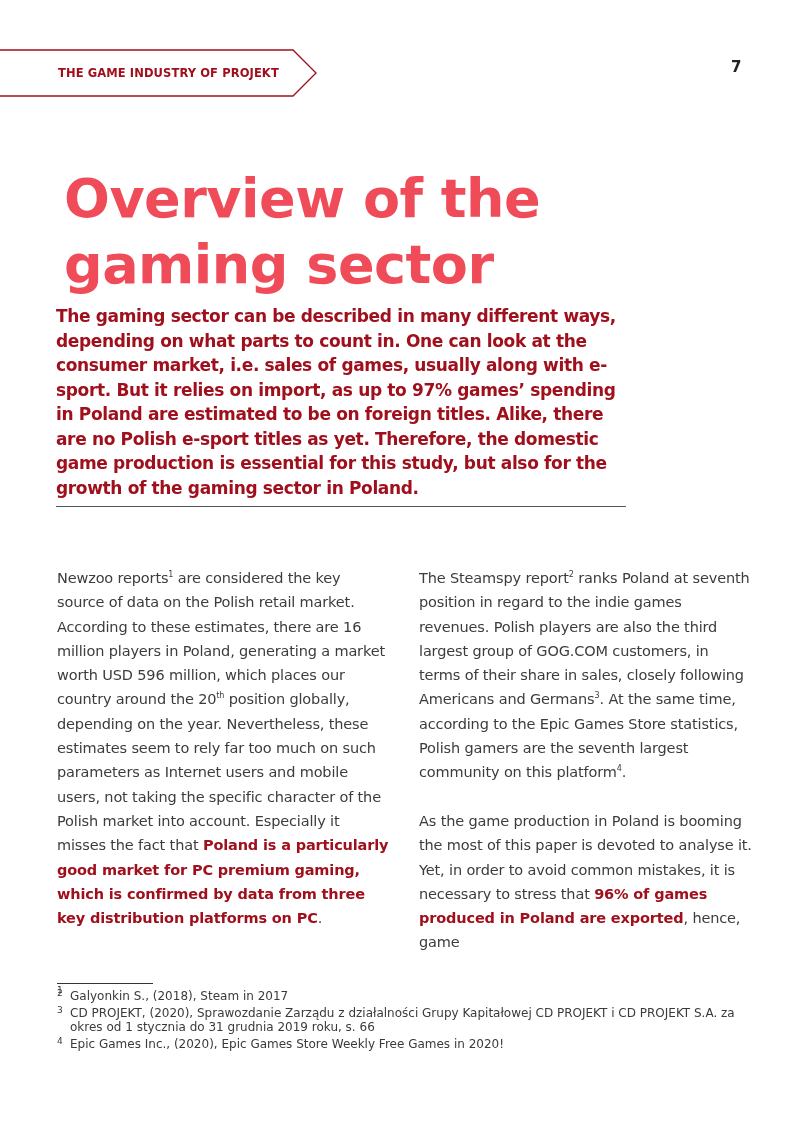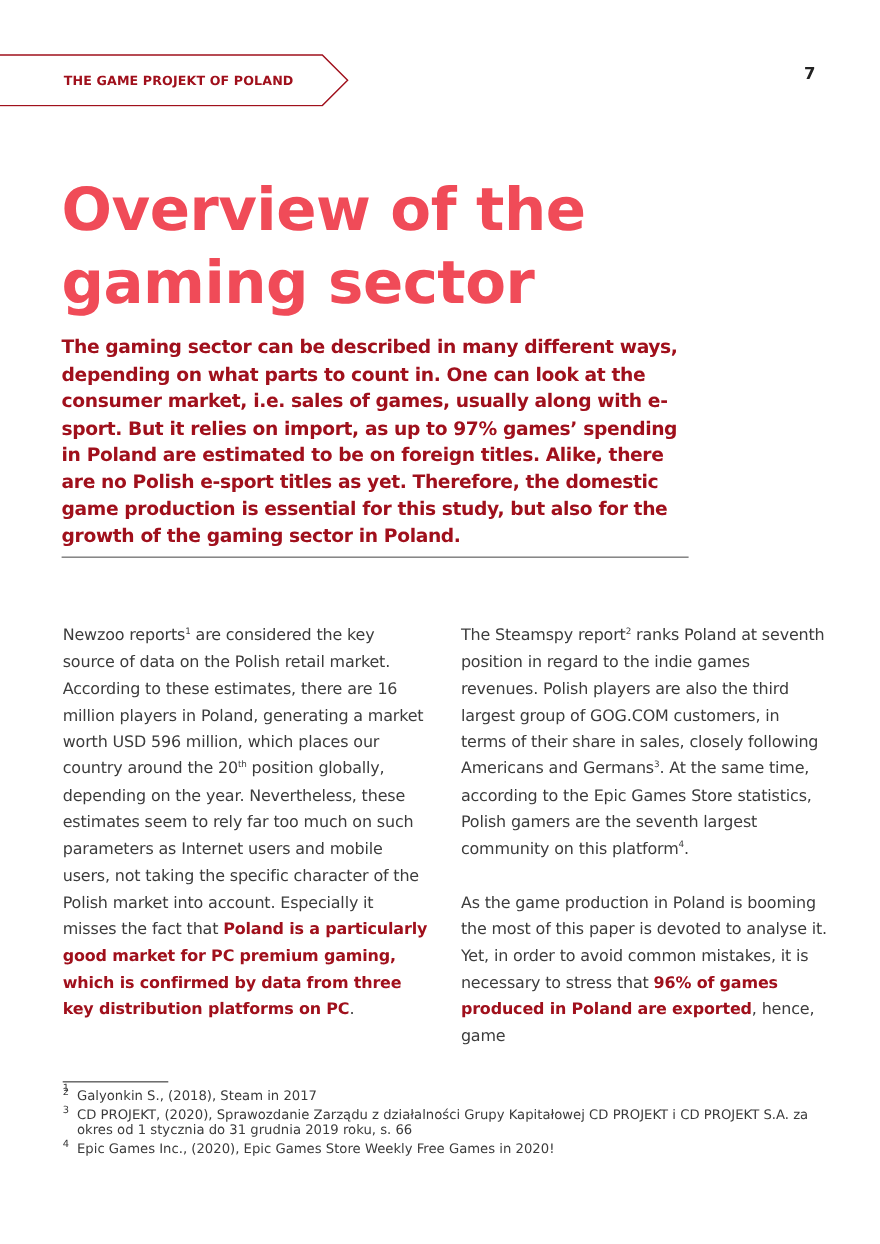--- a/index.html
+++ b/index.html
@@ -3,21 +3,21 @@
 <meta charset="utf-8">
 <style>
   html, body { margin: 0; padding: 0; background: #ffffff; }
   body { width: 800px; height: 1131px; position: relative; overflow: hidden;
          font-family: "DejaVu Sans", sans-serif; color: #3a3a3a; }
   .header-tab { position: absolute; left: 0; top: 49px; width: 320px; height: 48px; }
   .header-tab svg { position: absolute; left: 0; top: 0; }
   .header-label { position: absolute; left: 58px; top: 17px; font-size: 11.5px; font-weight: bold;
                   color: #a0101c; letter-spacing: 0.1px; font-family: "DejaVu Sans", sans-serif; }
   .page-number { position: absolute; left: 731px; top: 58px; font-size: 15px; font-weight: bold; color: #222; }
-  .title { position: absolute; left: 56px; top: 158px; margin: 0; font-size: 54px; line-height: 66px;
+  .title { position: absolute; left: 56px; top: 158px; margin: 8px; font-size: 54px; line-height: 66px;
            font-weight: bold; color: #f04b58; font-family: "DejaVu Sans", sans-serif; letter-spacing: -0.5px; width: 600px; }
   .lead { position: absolute; left: 56px; top: 304px; width: 575px; margin: 0; font-size: 17px; line-height: 24.5px;
           font-weight: bold; color: #a0101c; letter-spacing: -0.35px; }
   .lead-rule { position: absolute; left: 56px; top: 506px; width: 570px; height: 0; border-top: 1.5px solid #555; }
   .col { position: absolute; top: 566px; width: 340px; font-size: 14.5px; line-height: 24.3px; color: #3c3c3c;
          letter-spacing: -0.15px; }
   .col p { margin: 0; }
   .col-left { left: 57px; width: 335px; }
   .col-right { left: 419px; width: 335px; }
   .col .em { color: #a0101c; font-weight: bold; margin-top: 46px; }
@@ -29,21 +29,21 @@
   .fn .num { position: absolute; left: 0; top: -3px; font-size: 9px; }
   .fn .link { }
 </style>
 </head>
 <body>
 
 <div class="header-tab">
   <svg width="320" height="48" viewBox="0 0 320 48">
     <polyline points="0,1 293,1 316,24 293,47 0,47" fill="none" stroke="#a0101c" stroke-width="1.3"></polyline>
   </svg>
-  <span class="header-label">THE GAME PROJEKT OF POLAND</span>
+  <span class="header-label">THE GAME INDUSTRY OF PROJEKT</span>
 </div>
 <div class="page-number">7</div>
 
 <h1 class="title">
   <span>Overview of the</span><br>
   <span>gaming sector</span>
 </h1>
 
 <p class="lead">The gaming sector can be described in many different ways, depending on what parts to count in. One can look at the consumer market, i.e. sales of games, usually along with e-sport. But it relies on import, as up to 97% games’ spending in Poland are estimated to be on foreign titles. Alike, there are no Polish e-sport titles as yet. Therefore, the domestic game production is essential for this study, but also for the growth of the gaming sector in Poland.</p>
 <div class="lead-rule"></div>

